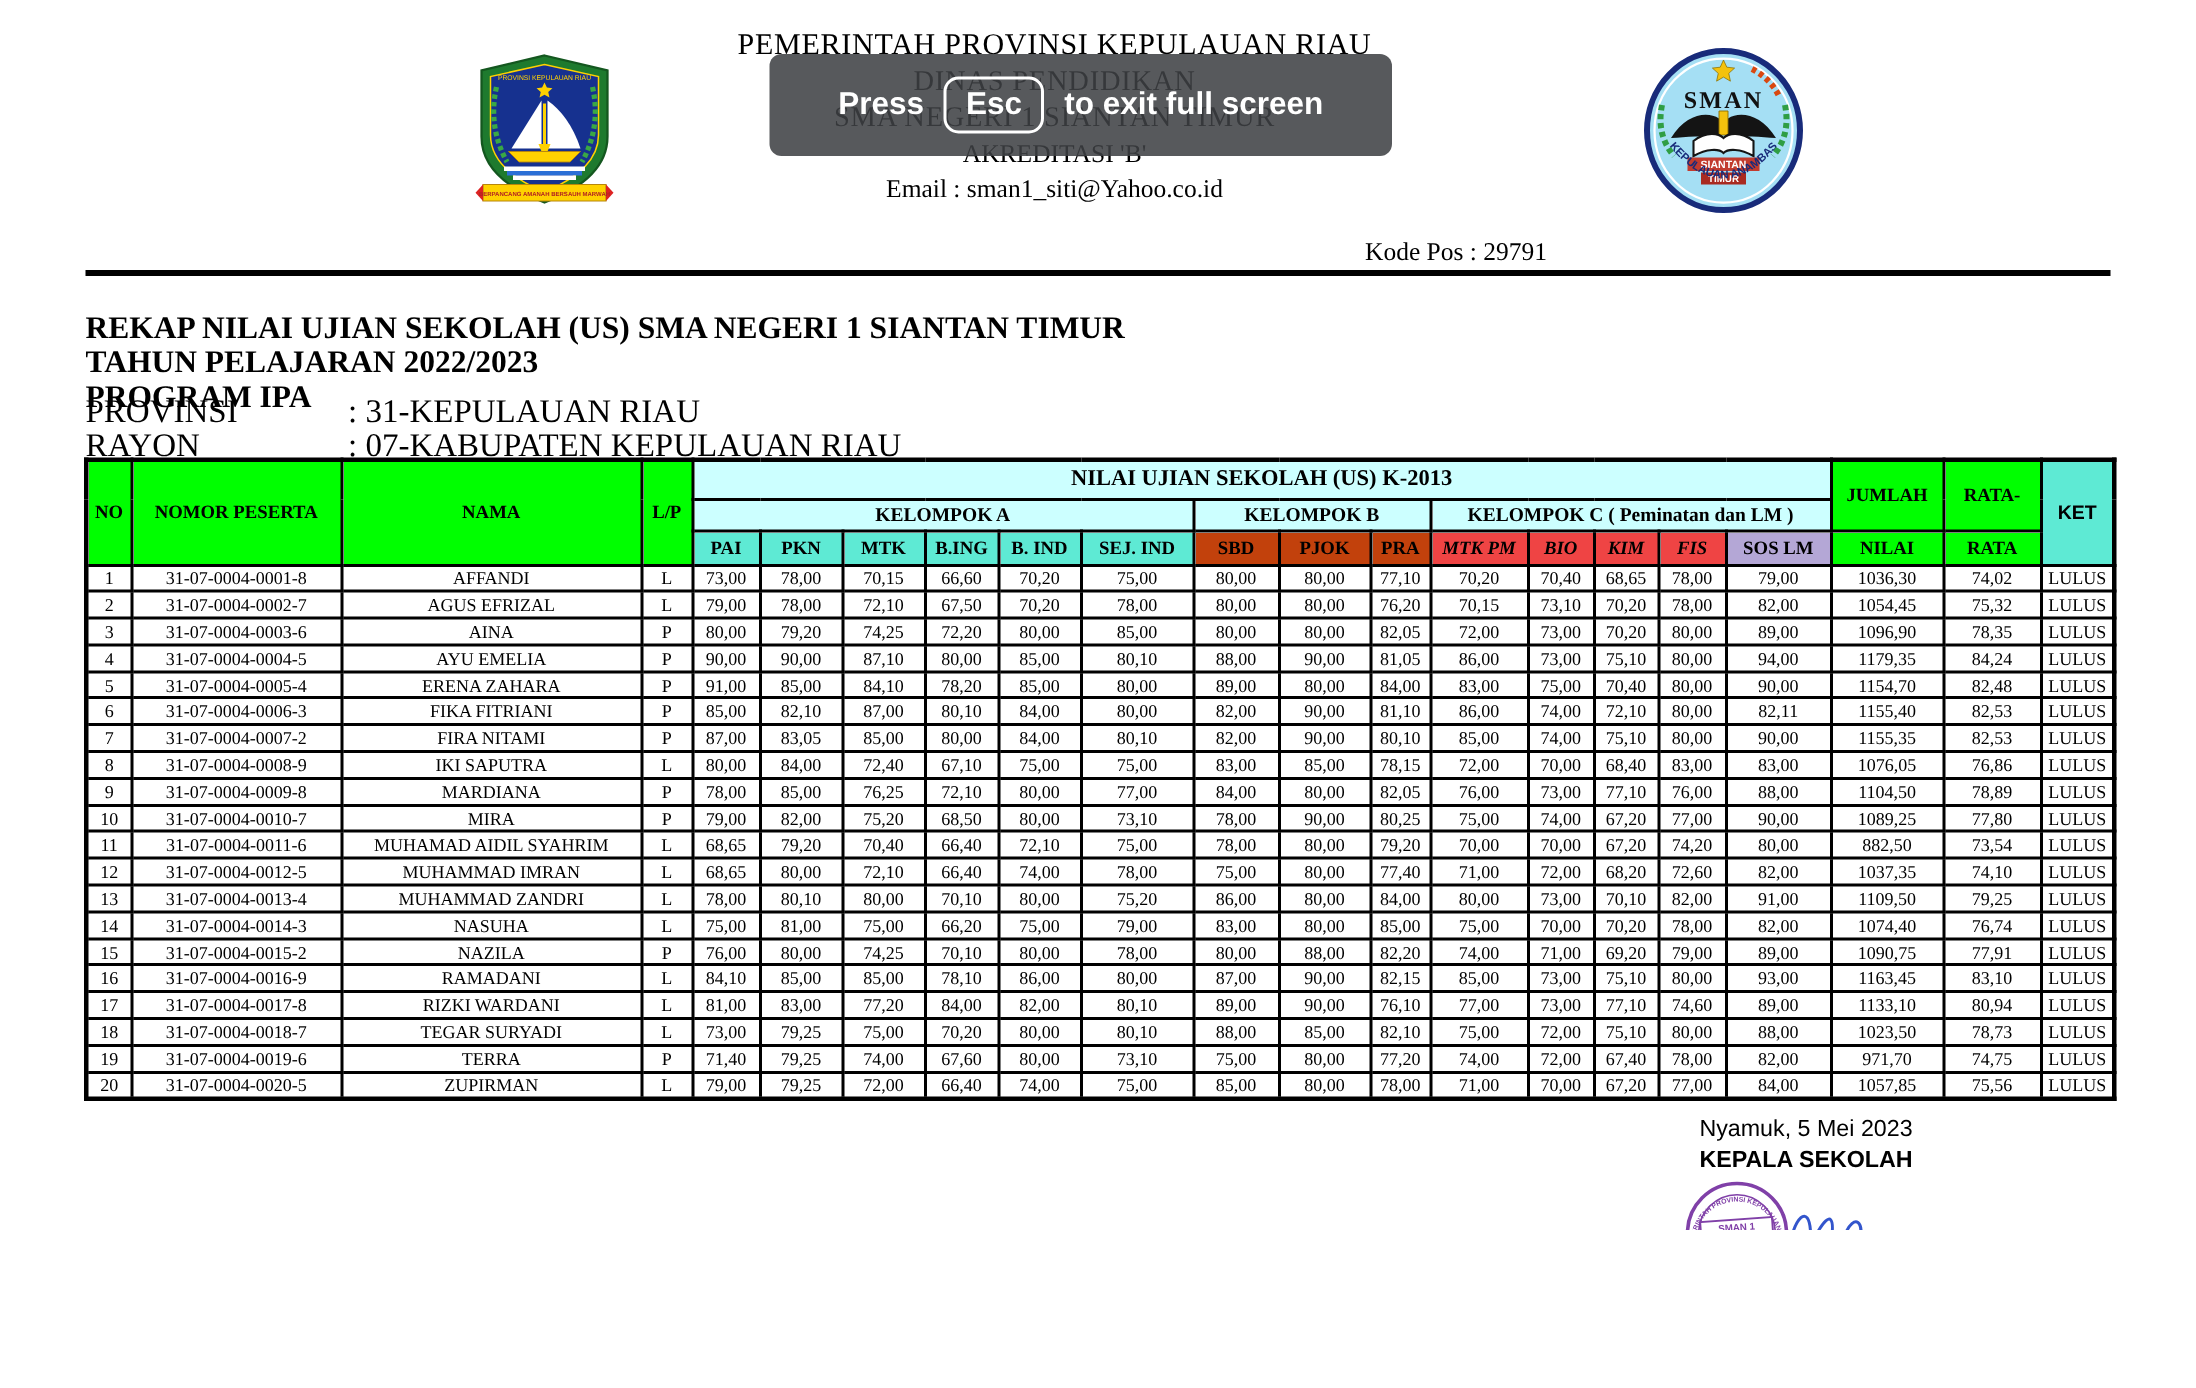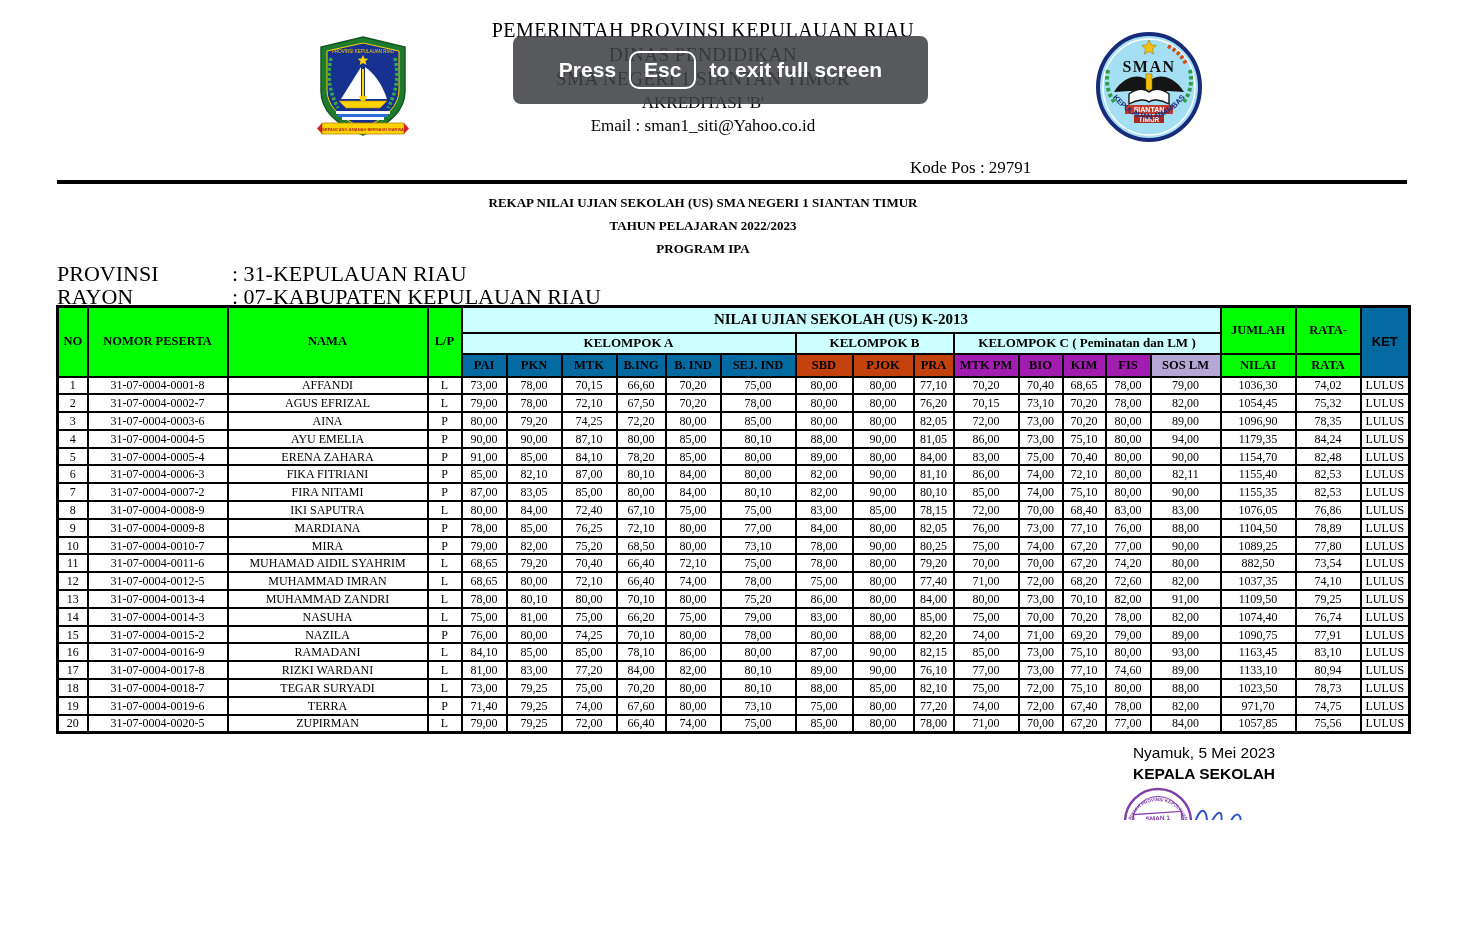--- a/index.html
+++ b/index.html
@@ -22,40 +22,40 @@
   
   .fs-overlay {
     position:absolute; left:513px; top:36px; width:415px; height:68px;
     background:rgba(62,64,68,.87); border-radius:8px; z-index:30;
     display:flex; align-items:center; justify-content:center; gap:13px;
     font-family:"Liberation Sans", sans-serif; font-weight:bold; font-size:21px; color:#fff;
   }
   .esc-box { border:2.5px solid #fff; border-radius:10px; padding:5px 13px; }
 
   
-  .titles { position:absolute; left:57px; top:191px; width:1292px; text-align:center; font-weight:bold; font-size:13px; line-height:23px; }
+  .titles { position:absolute; left:57px; top:207px; width:1292px; font-weight:bold; font-size:21px; line-height:23px; }
   .meta-lbl, .meta-val { position:absolute; font-size:22px; }
 
   
   table.grid {
     position:absolute; left:56px; top:305px; width:1352px;
     border-collapse:collapse; table-layout:fixed;
     font-family:"Liberation Serif", serif;
   }
   table.grid th, table.grid td {
     border:2px solid #000; text-align:center; vertical-align:middle;
     overflow:hidden; white-space:nowrap; padding:0;
   }
   table.grid { border:3px solid #000; }
   thead tr.r1 { height:26px; } thead tr.r2 { height:21px; } thead tr.r3 { height:23px; }
   tbody td { height:17.8px; font-size:12px; line-height:12px; }
   td.ta-left { text-align:left; padding-left:3px; }
   .bg-green { background:#00FF00; } .bg-cyan { background:#CCFFFF; }
-  .bg-yellow { background:#0369a1; } .bg-blue { background:#c2410c; }
-  .bg-red { background:#a21caf; } .bg-purple { background:#B4A7D6;margin-left:20px; }
+  .bg-yellow { background:#5eead4; } .bg-blue { background:#c2410c; }
+  .bg-red { background:#ef4444;font-style:italic; } .bg-purple { background:#B4A7D6;margin-left:20px; }
   th.h-main { font-size:12.5px; font-weight:bold; }
   th.h-banner { font-size:15px; font-weight:bold; }
   th.h-group { font-size:13px; font-weight:bold;margin-top:26px; }
   th.h-subj { font-size:12.5px; font-weight:bold; }
   th.h-ket { font-family:"Liberation Sans", sans-serif; font-size:13px; font-weight:bold; }
 
   
   .footer { position:absolute; left:1044px; top:744px; width:320px; text-align:center;
             font-family:"Liberation Sans", sans-serif; font-size:15.5px; }
   .f-head { font-weight:bold; margin-top:3px; }

